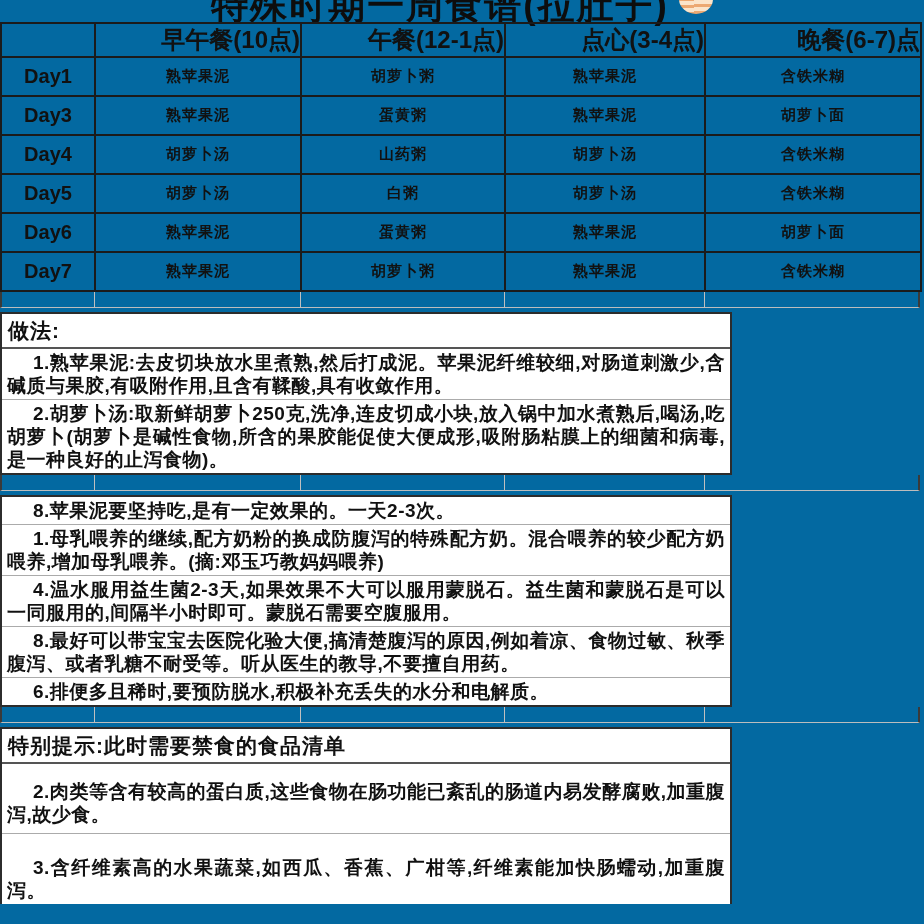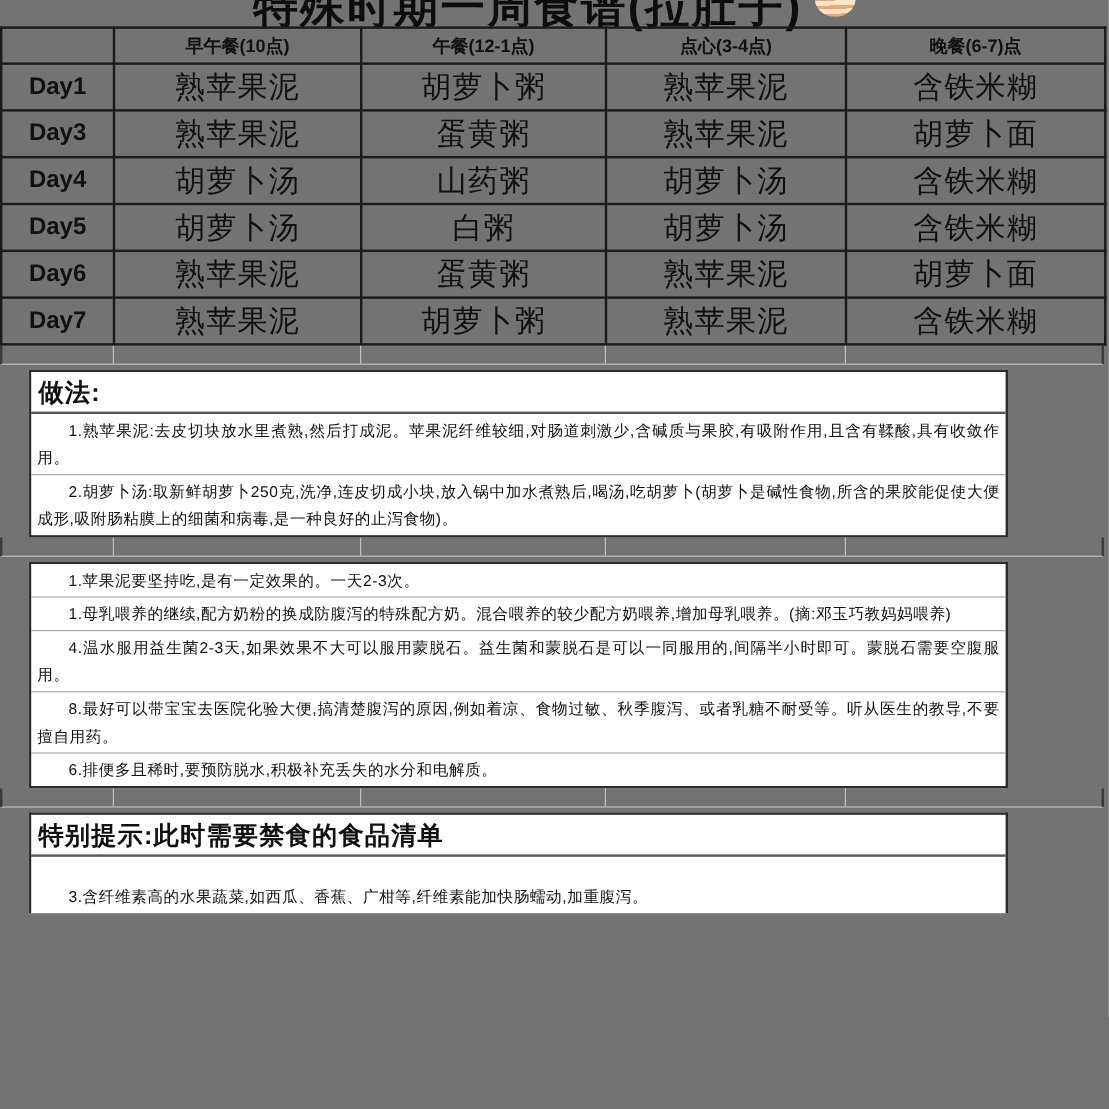--- a/index.html
+++ b/index.html
@@ -3,21 +3,21 @@
 <meta charset="utf-8">
 <style>
   * { margin:0; padding:0; box-sizing:border-box; }
   html,body { width:924px; height:924px; }
   body {
     background:#ffffff;
     font-family:"Liberation Sans", sans-serif;
     color:#111;
     overflow:hidden;
   }
-  #page { position:relative; width:924px; height:924px; overflow:hidden; background:#737373; }
+  #page { position:relative; width:924px; height:924px; overflow:hidden; background:#0369a1; }
 
   
   .title-row {
     position:absolute; top:-19px; left:0; width:924px;
     text-align:center; white-space:nowrap;
     font-size:37px; font-weight:bold; letter-spacing:2px; color:#0d0d0d;
   }
   .title-emoji {
     display:inline-block; width:34px; height:30px; margin-left:10px;
     border-radius:50% 50% 55% 55%;
@@ -26,45 +26,46 @@
   }
 
   
   .sheet { position:absolute; left:0; top:22px; width:920px; }
 
   table.meals { width:920px; border-collapse:collapse; table-layout:fixed; }
   table.meals th, table.meals td {
     border:2px solid #1b1b1b; text-align:center; vertical-align:middle;
     overflow:hidden; white-space:nowrap;
   }
-  table.meals th { height:30px; font-size:15px; font-weight:bold; }
+  table.meals th { height:30px; font-size:24px; font-weight:bold;text-align:right; }
   table.meals td { height:39px; }
   .day-cell  { font-weight:bold; font-size:20px; }
-  .meal-cell { font-size:25px; font-weight:400; letter-spacing:1px; }
+  .meal-cell { font-size:15px; font-weight:700; letter-spacing:1px; }
 
   
   .spacer {
     position:relative; height:16px; width:920px;
     border-left:2px solid #3a3a3a; border-right:2px solid #3a3a3a;
     border-bottom:1px solid #bdbdbd;
     margin-bottom:4px;
   }
   .spacer .vl { position:absolute; top:0; bottom:0; width:1px; background:#c0c0c0; }
   .vl1 { left:92px; } .vl2 { left:298px; } .vl3 { left:502px; } .vl4 { left:702px; }
 
   
-  .box { width:816px; border:2px solid #2c2c2c; background:#fff;margin-left:24px; }
+  .box { width:732px; border:2px solid #2c2c2c; background:#fff; }
   .box-heading {
     font-size:21px; font-weight:bold; letter-spacing:1px;
     padding:3px 6px 2px 6px; border-bottom:2px solid #555;
   }
   .para {
-    font-size:13px; line-height:23px; letter-spacing:0.5px;
+    font-size:19px; line-height:23px; letter-spacing:0.5px;
     padding:2px 5px 2px 5px; text-indent:26px; text-align:justify;
     border-bottom:1px solid #ababab;
+    font-weight:bold;
   }
   .para:last-child { border-bottom:none; }
 
   .special-item-2 { padding-top:16px; padding-bottom:7px; }
   .special-item-3 { padding-top:22px; border-bottom:none; }
   .box-special { border-bottom:none; }
 </style>
 </head>
 <body>
 
@@ -156,36 +157,37 @@
 
     <div class="spacer">
       <div class="vl vl1"></div>
       <div class="vl vl2"></div>
       <div class="vl vl3"></div>
       <div class="vl vl4"></div>
     </div>
 
     <div class="box">
       <div>
-          <div class="para note-item-1">1.苹果泥要坚持吃,是有一定效果的。一天2-3次。</div>
+          <div class="para note-item-1">8.苹果泥要坚持吃,是有一定效果的。一天2-3次。</div>
           <div class="para note-item-3">1.母乳喂养的继续,配方奶粉的换成防腹泻的特殊配方奶。混合喂养的较少配方奶喂养,增加母乳喂养。(摘:邓玉巧教妈妈喂养)</div>
           <div class="para note-item-4">4.温水服用益生菌2-3天,如果效果不大可以服用蒙脱石。益生菌和蒙脱石是可以一同服用的,间隔半小时即可。蒙脱石需要空腹服用。</div>
           <div class="para note-item-5">8.最好可以带宝宝去医院化验大便,搞清楚腹泻的原因,例如着凉、食物过敏、秋季腹泻、或者乳糖不耐受等。听从医生的教导,不要擅自用药。</div>
           <div class="para note-item-6">6.排便多且稀时,要预防脱水,积极补充丢失的水分和电解质。</div>
         </div>
     </div>
 
     <div class="spacer">
       <div class="vl vl1"></div>
       <div class="vl vl2"></div>
       <div class="vl vl3"></div>
       <div class="vl vl4"></div>
     </div>
 
     <div class="box box-special">
       <div class="box-heading">特别提示:此时需要禁食的食品清单</div>
       <div>
+          <div class="para special-item-2">2.肉类等含有较高的蛋白质,这些食物在肠功能已紊乱的肠道内易发酵腐败,加重腹泻,故少食。</div>
           <div class="para special-item-3">3.含纤维素高的水果蔬菜,如西瓜、香蕉、广柑等,纤维素能加快肠蠕动,加重腹泻。</div>
         </div>
     </div>
 
   </div>
 </div>
 
 </body></html>

